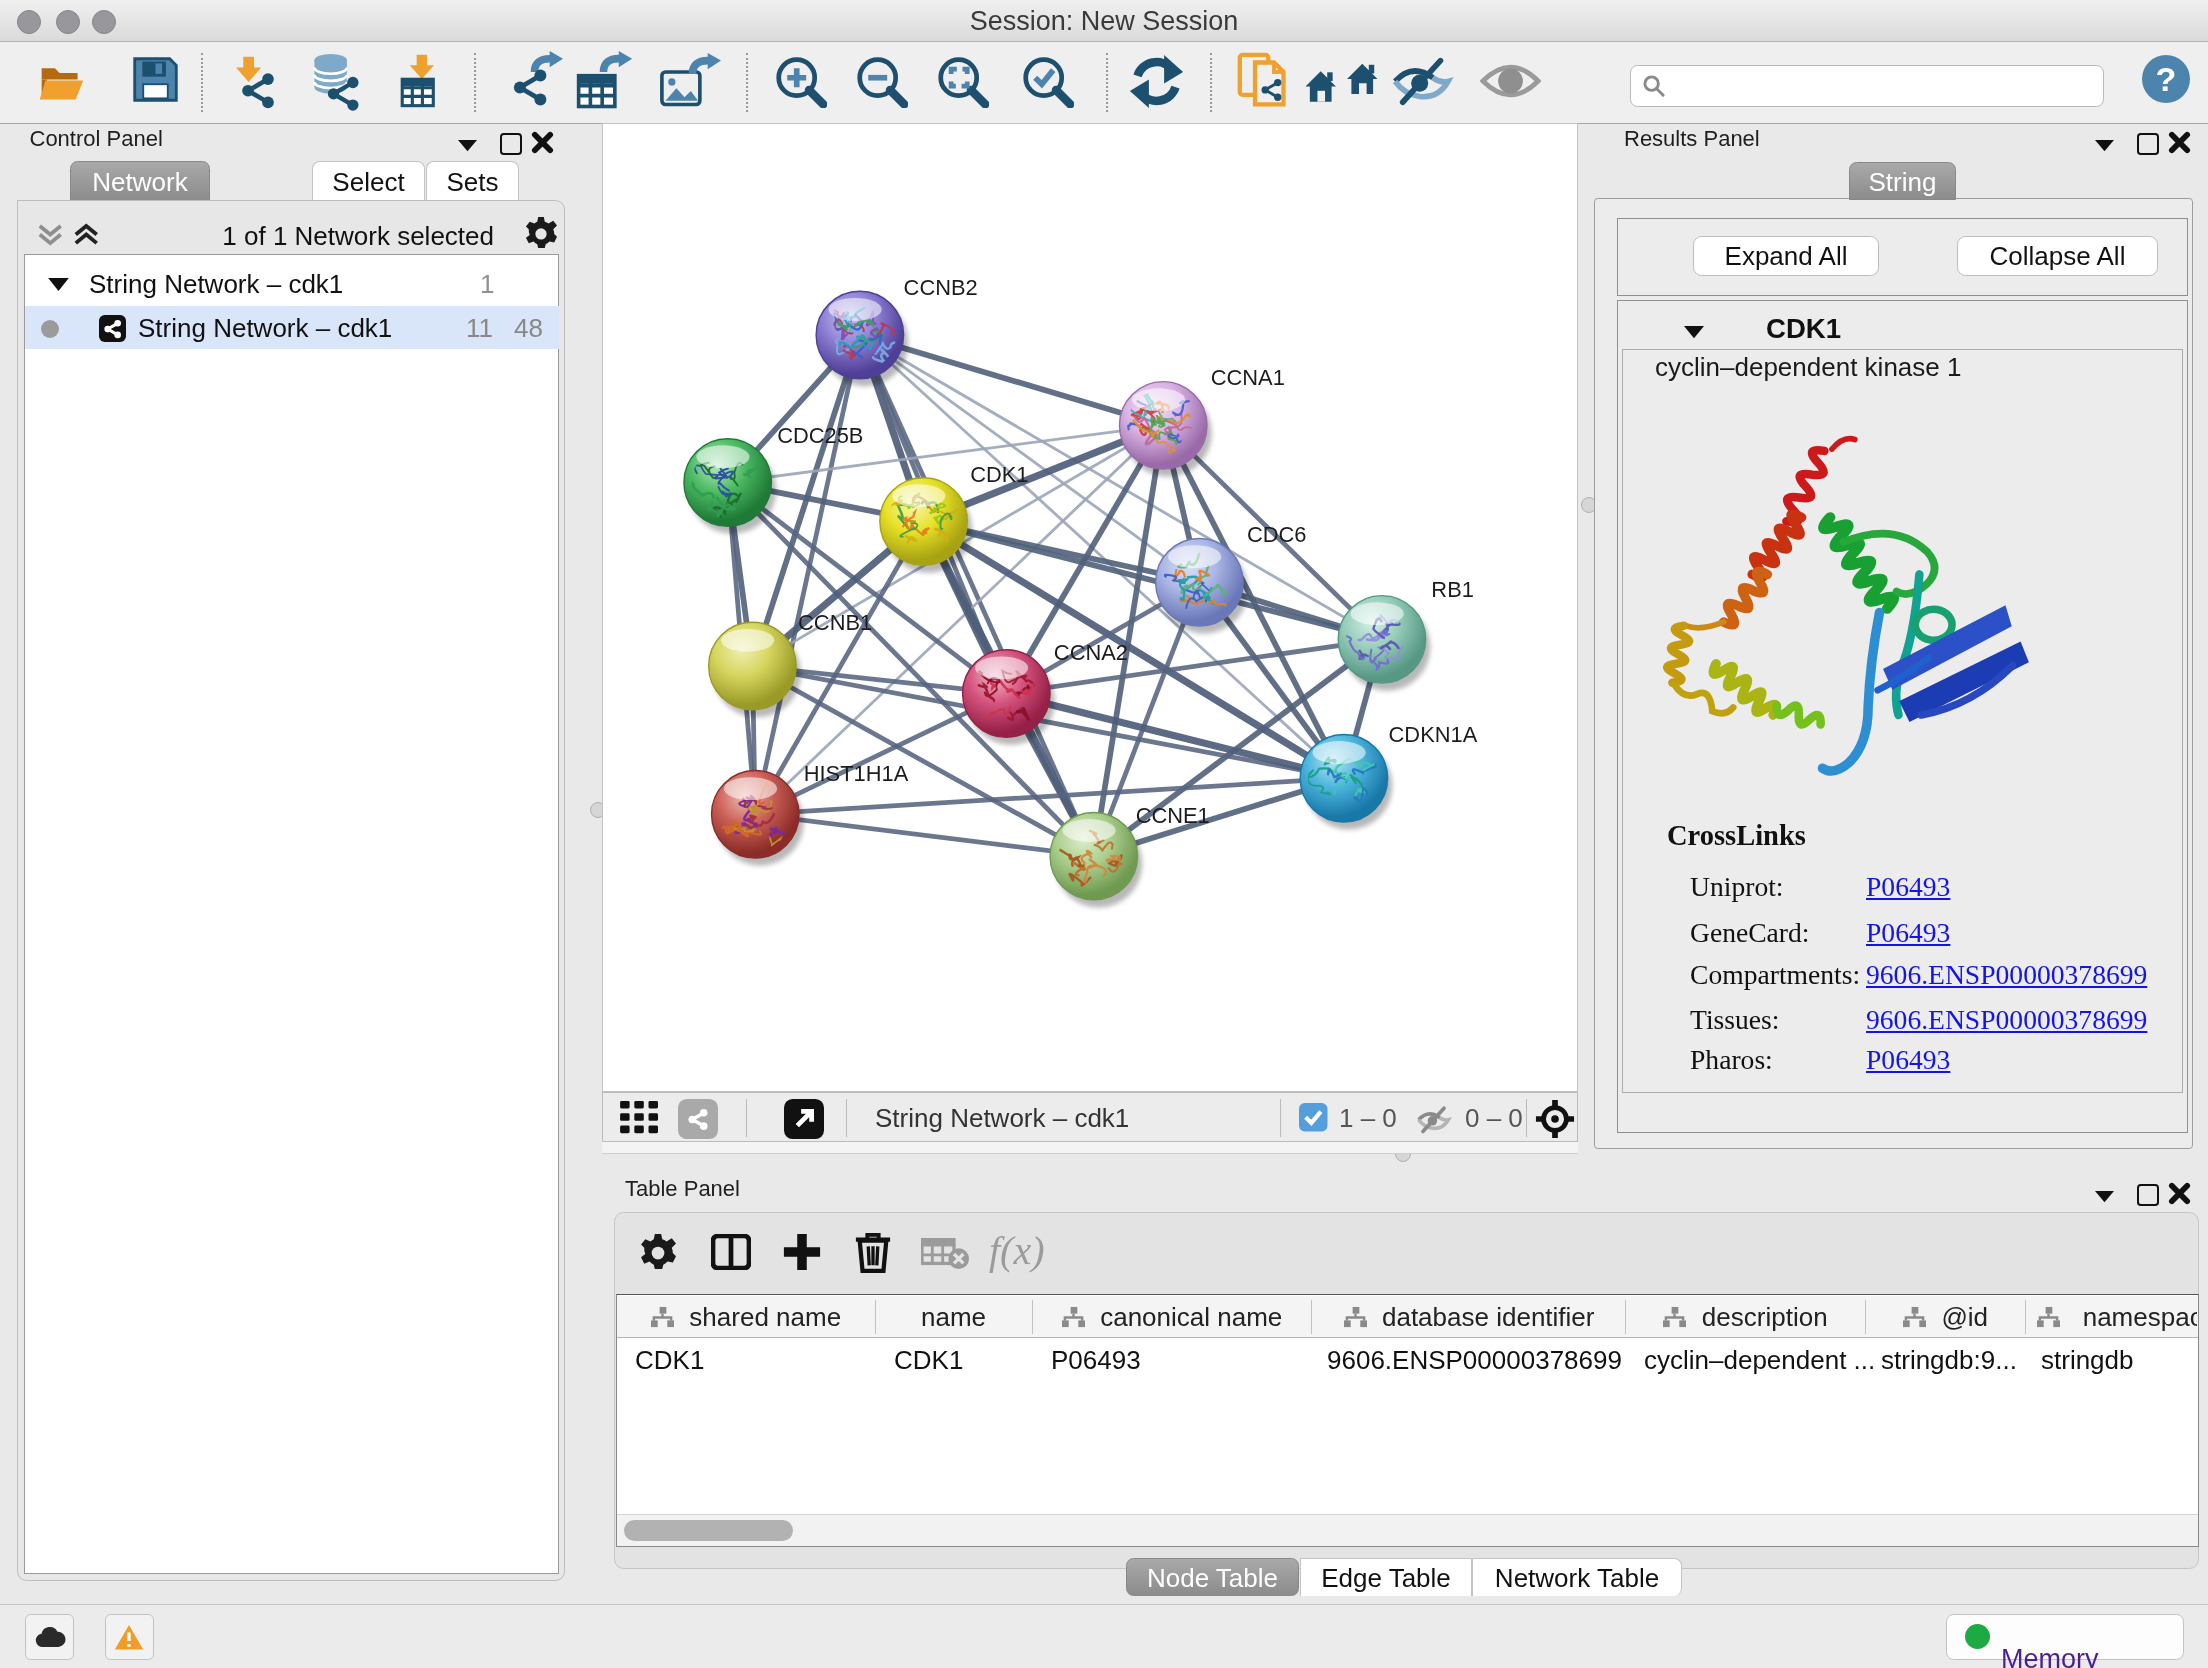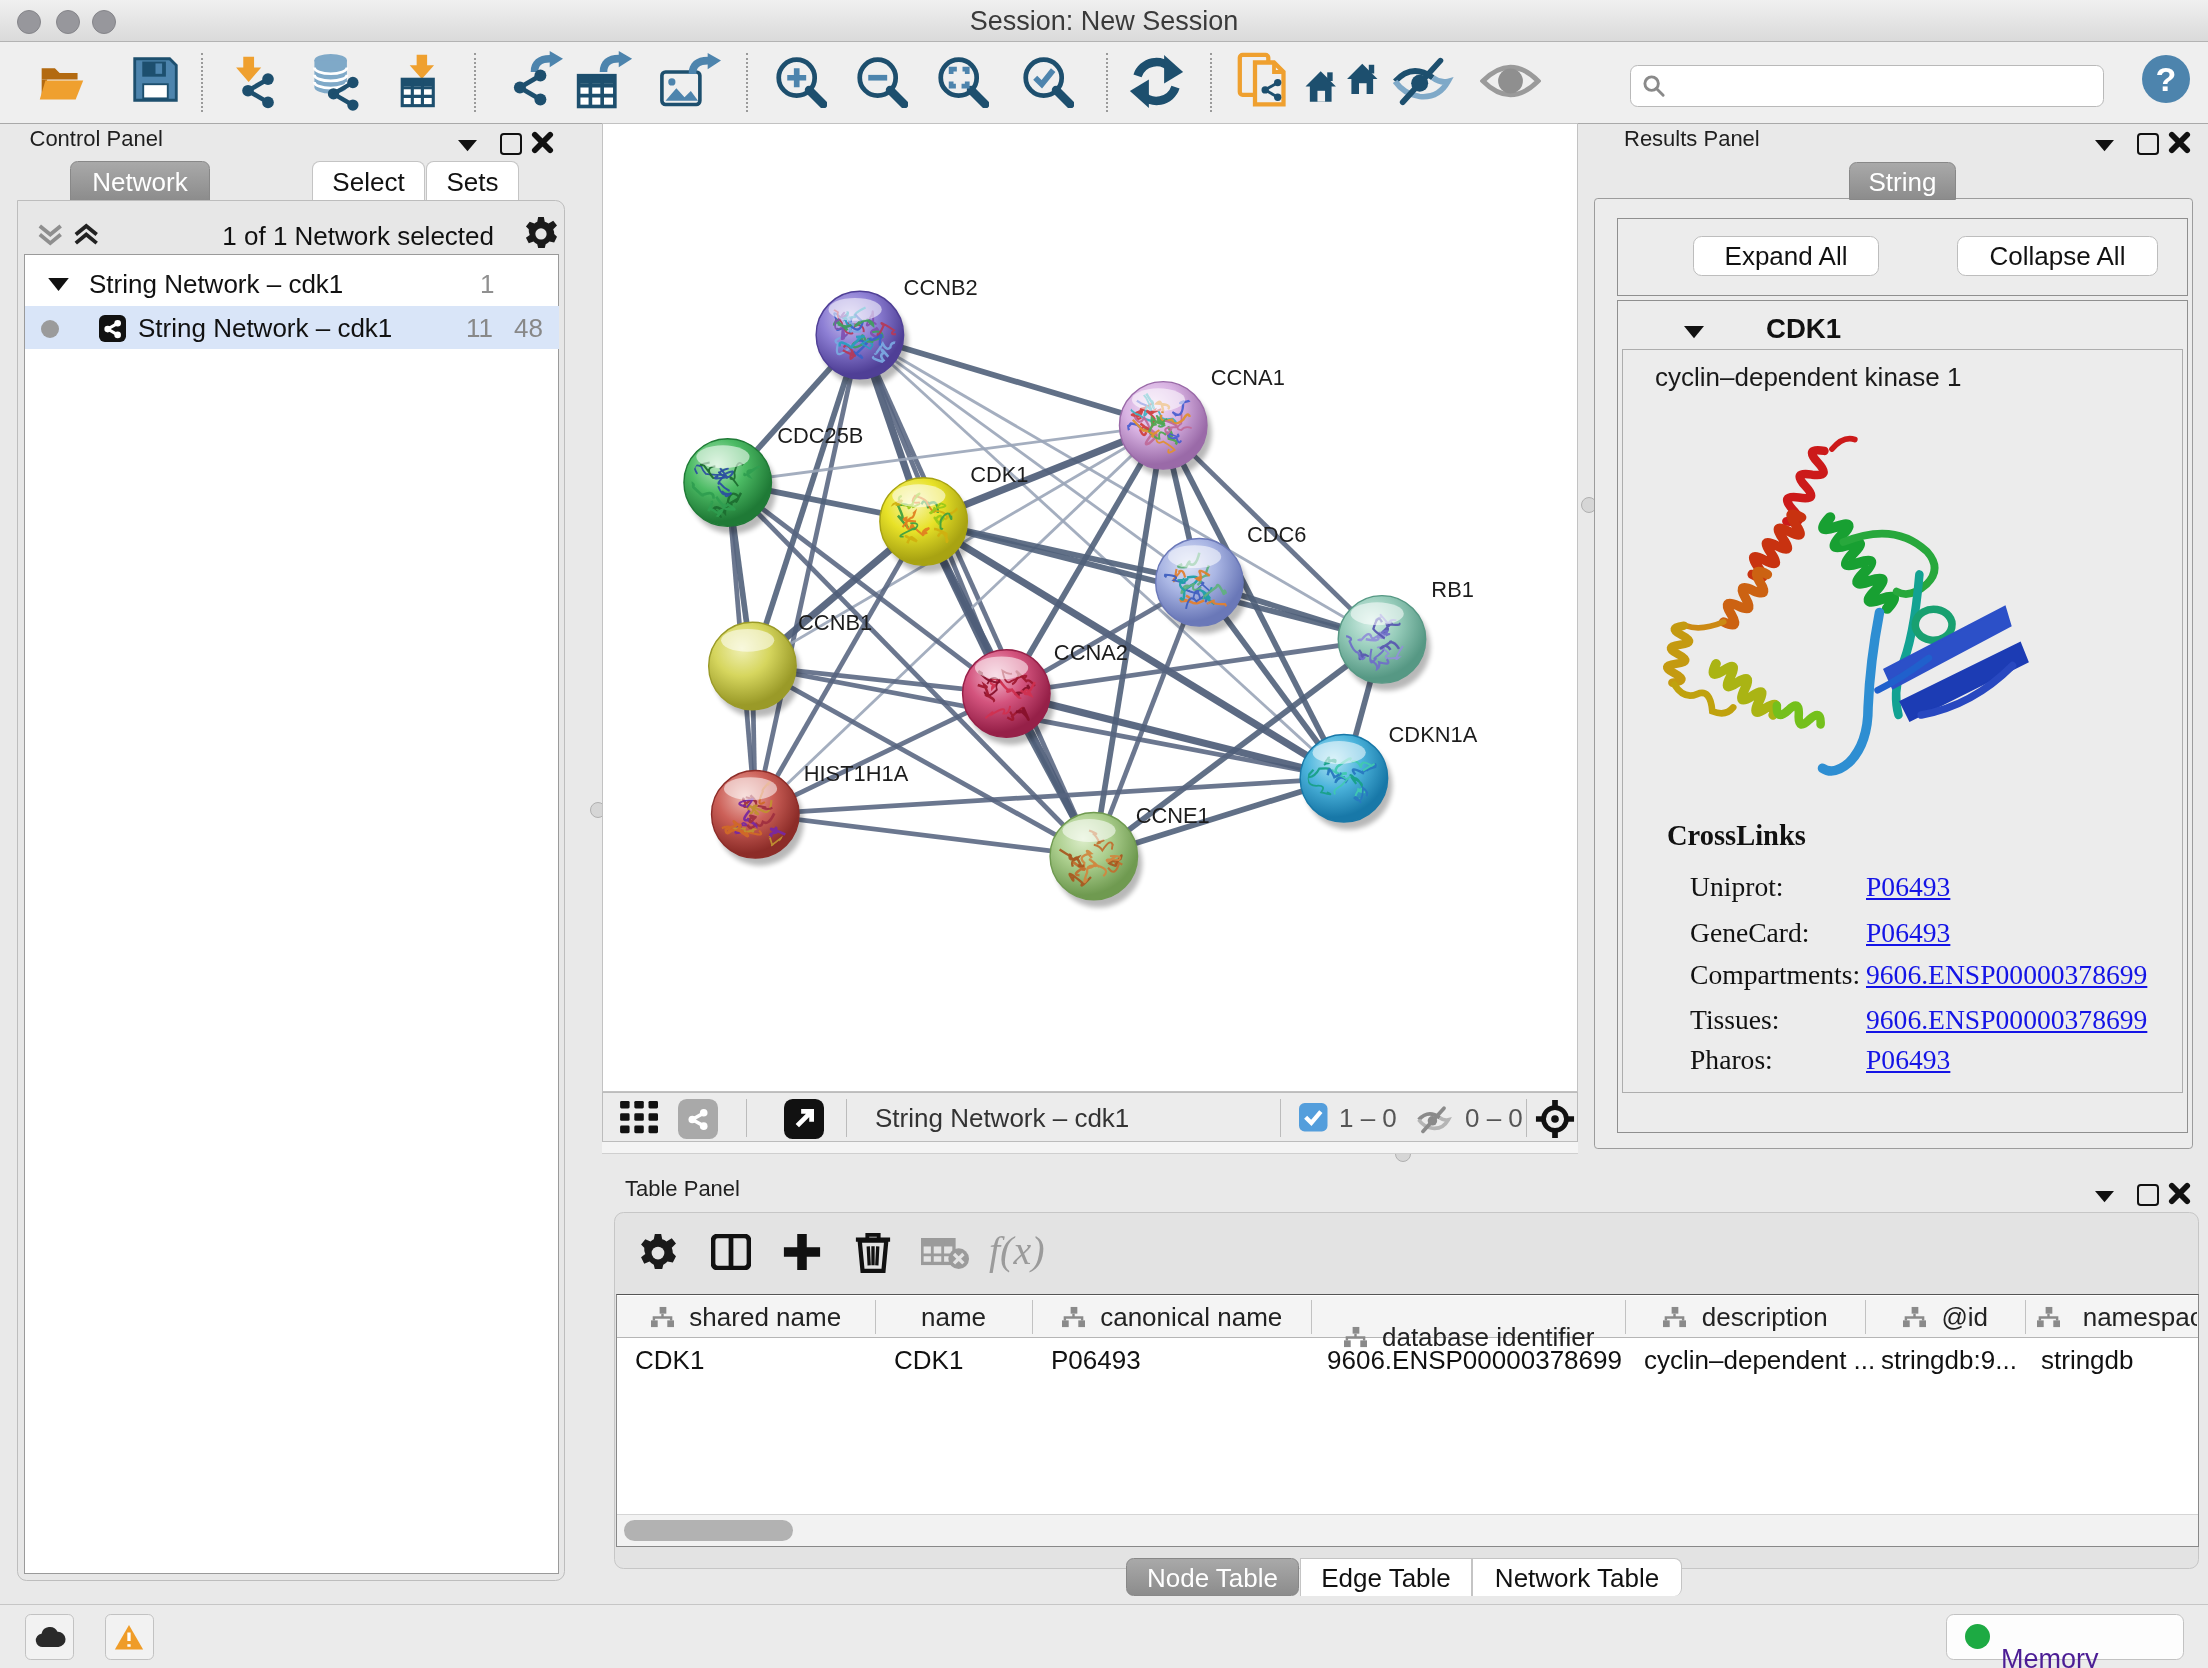--- a/index.html
+++ b/index.html
@@ -678,21 +678,21 @@
 <div class="tab tabsel" style="left:1849px;top:162px;width:107px;height:38px;line-height:38px;">String</div>
 <div class="abs" style="left:1617px;top:218px;width:571px;height:78px;background:#ececec;border:1.9px solid #8f8f8f;box-sizing:border-box;"></div>
 <div class="btn" style="left:1693px;top:236px;width:186px;height:40px;line-height:38px;">Expand All</div>
 <div class="btn" style="left:1914px;top:236px;width:201px;height:40px;line-height:38px;margin-left:43px;">Collapse All</div>
 <div class="abs" style="left:1617px;top:300px;width:571px;height:833px;background:#ececec;border:1.9px solid #8f8f8f;box-sizing:border-box;"></div>
 <svg class="abs" style="left:1683px;top:325px" width="22" height="14.3" viewBox="0 0 23 15">
     <path d="M1 1 L22 1 L11.5 14 Z" fill="#111"></path>
   </svg>
 <div class="abs" style="left:1766px;top:313px;font-size:27.6px;font-weight:bold;color:#111;">CDK1</div>
 <div class="abs" style="left:1622px;top:349px;width:561px;height:744px;background:#ececec;border:1px solid #adadad;box-sizing:border-box;"></div>
-<div class="abs" style="left:1655px;top:362px;font-size:26px;color:#1a1a1a;text-align:center;">cyclin–dependent kinase 1</div>
+<div class="abs" style="left:1655px;top:352px;font-size:26px;color:#1a1a1a;text-align:center;">cyclin–dependent kinase 1</div>
 <svg class="abs" style="left:1642px;top:430px" width="399" height="380" viewBox="0 0 420 400">
     <g fill="none" stroke-linecap="round">
       <path d="M192 22 Q170 18 185 34 Q200 50 179 47 Q157 43 172 59 Q187 75 165 71 Q144 68 159 84 Q174 100 152 96" stroke="#cc1a1a" stroke-width="9"></path>
       <path d="M168 92 Q149 82 162 100 Q174 117 155 107 Q136 97 148 114 Q161 132 142 122 Q123 112 136 130 Q148 147 129 137 Q110 127 122 144 Q135 162 116 152" stroke="#c83210" stroke-width="10"></path>
       <path d="M132 152 Q114 143 124 160 Q135 177 117 169 Q99 160 109 177 Q119 194 101 185 Q83 177 94 194 Q104 211 86 202" stroke="#cc6212" stroke-width="10"></path>
       <path d="M86 202 Q62 212 46 206" stroke="#cc8a14" stroke-width="6"></path>
       <path d="M44 206 Q26 208 42 216 Q58 224 40 226 Q22 228 38 236 Q54 244 36 246 Q18 248 34 256 Q50 264 32 266" stroke="#c49a10" stroke-width="9"></path>
       <path d="M34 268 q10 16 24 10 q14 -6 16 18 q14 6 22 -4" stroke="#c0a20e" stroke-width="7"></path>
       <path d="M78 246 Q69 264 86 253 Q102 242 93 260 Q84 277 100 266 Q117 255 108 273 Q99 291 116 280 Q132 269 123 286 Q114 304 130 293 Q147 282 138 300" stroke="#aab414" stroke-width="10"></path>
       <path d="M142 290 Q141 307 154 295 Q166 283 165 300 Q164 317 176 305 Q189 293 188 310" stroke="#74c01c" stroke-width="9"></path>
@@ -764,21 +764,21 @@
 <div class="abs" style="left:875px;top:1300px;width:0;height:34px;border-left:1px solid #c2c2c2;"></div>
 <div class="abs" style="left:875px;top:1302px;width:157px;text-align:center;font-size:26px;color:#222;white-space:nowrap;overflow:hidden;">name</div>
 <div class="abs" style="left:1032px;top:1300px;width:0;height:34px;border-left:1px solid #c2c2c2;"></div>
 <div class="abs" style="left:1032px;top:1302px;width:279px;text-align:center;font-size:26px;color:#222;white-space:nowrap;overflow:hidden;"><svg width="25" height="23" viewBox="0 0 26 24" style="vertical-align:-2.9px">
       <rect x="10" y="1" width="7" height="7" fill="#8a8a8a"></rect>
       <rect x="1" y="15" width="7" height="7" fill="#8a8a8a"></rect>
       <rect x="18" y="15" width="7" height="7" fill="#8a8a8a"></rect>
       <path d="M13 8 L13 12 M4 15 L4 12 L22 12 L22 15" stroke="#8a8a8a" stroke-width="2.5" fill="none"></path>
     </svg>&nbsp; canonical name</div>
 <div class="abs" style="left:1311px;top:1300px;width:0;height:34px;border-left:1px solid #c2c2c2;"></div>
-<div class="abs" style="left:1311px;top:1302px;width:315px;text-align:center;font-size:26px;color:#222;white-space:nowrap;overflow:hidden;margin-top:20px;"><svg width="25" height="23" viewBox="0 0 26 24" style="vertical-align:-2.9px">
+<div class="abs" style="left:1311px;top:1302px;width:315px;text-align:center;font-size:26px;color:#222;white-space:nowrap;overflow:hidden;"><svg width="25" height="23" viewBox="0 0 26 24" style="vertical-align:-2.9px">
       <rect x="10" y="1" width="7" height="7" fill="#8a8a8a"></rect>
       <rect x="1" y="15" width="7" height="7" fill="#8a8a8a"></rect>
       <rect x="18" y="15" width="7" height="7" fill="#8a8a8a"></rect>
       <path d="M13 8 L13 12 M4 15 L4 12 L22 12 L22 15" stroke="#8a8a8a" stroke-width="2.5" fill="none"></path>
     </svg>&nbsp; database identifier</div>
 <div class="abs" style="left:1625px;top:1300px;width:0;height:34px;border-left:1px solid #c2c2c2;"></div>
 <div class="abs" style="left:1625px;top:1302px;width:240px;text-align:center;font-size:26px;color:#222;white-space:nowrap;overflow:hidden;"><svg width="25" height="23" viewBox="0 0 26 24" style="vertical-align:-2.9px">
       <rect x="10" y="1" width="7" height="7" fill="#8a8a8a"></rect>
       <rect x="1" y="15" width="7" height="7" fill="#8a8a8a"></rect>
       <rect x="18" y="15" width="7" height="7" fill="#8a8a8a"></rect>

